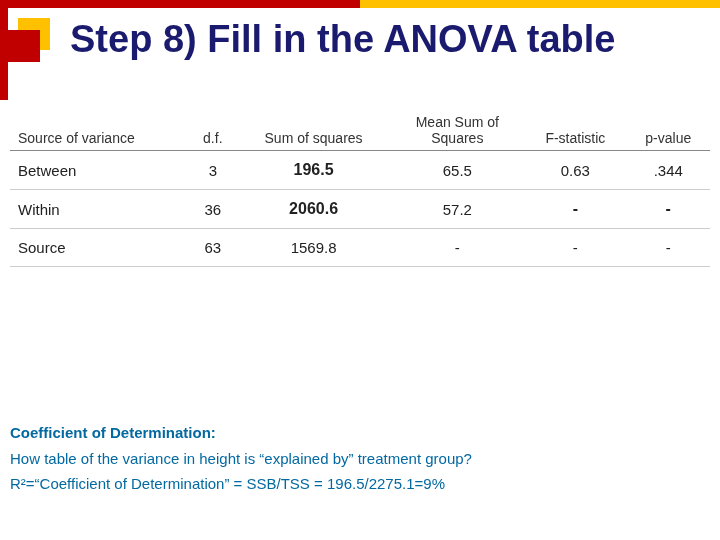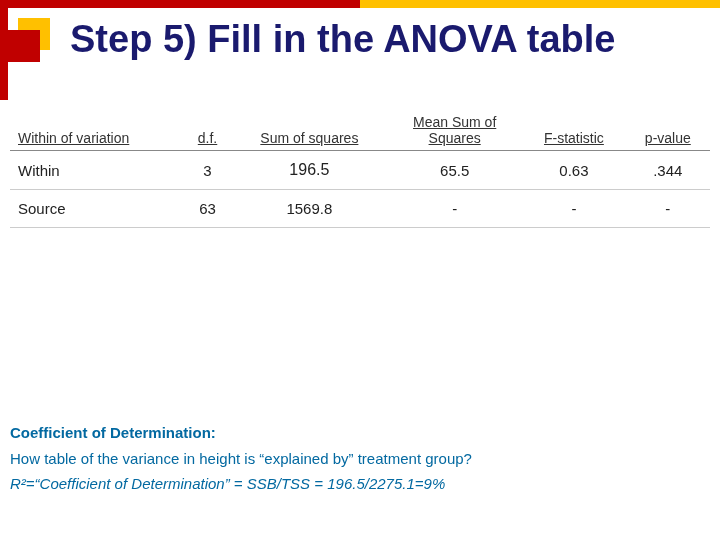--- a/index.html
+++ b/index.html
@@ -80,97 +80,103 @@
     }
 
     .header-row th {
       font-weight: normal;
       font-size: 14px;
       color: #333;
       border-bottom: 1px solid #888;
       padding: 4px 8px;
       text-align: left;
       vertical-align: bottom;
-      text-decoration: underline;
     }
 
     .header-row th.center {
       text-align: center;
     }
 
     .data-row td {
       padding: 10px 8px;
       border-bottom: 1px solid #ccc;
       text-align: left;
       vertical-align: middle;
       font-size: 15px;
     }
 
     .data-row td.center {
       text-align: center;
     }
 
     .data-row td.bold {
-      font-weight: normal;
+      font-weight: bold;
       font-size: 16px;
       margin-top: 7px;
     }
 
     
     .bottom-text {
       position: absolute;
       top: 420px;
       left: 10px;
       font-size: 15px;
       color: #0369a1;
       line-height: 1.7;
     }
 
     .bottom-text .line1 {
       font-weight: bold;
     }
 
     .bottom-text .line3 {
       font-size: 15px;
-      font-style: italic;
     }
   </style>
 </head>
 <body>
 
 <div class="top-bar"></div>
 <div class="left-bar"></div>
 <div class="yellow-square"></div>
 <div class="red-square"></div>
 
-<div class="title">Step 5) Fill in the ANOVA table</div>
+<div class="title">Step 8) Fill in the ANOVA table</div>
 
 <div class="table-container">
   <table>
     <thead>
       <tr class="header-row">
-        <th>Within of variation</th>
+        <th>Source of variance</th>
         <th class="center">d.f.</th>
         <th class="center">Sum of squares</th>
         <th class="center" style="white-space:pre-line;">Mean Sum of<br>Squares</th>
         <th class="center">F-statistic</th>
         <th class="center">p-value</th>
       </tr>
     </thead>
     <tbody>
 
       <tr class="data-row">
-        <td>Within</td>
+        <td>Between</td>
         <td class="center">3</td>
         <td class="center bold">196.5</td>
         <td class="center">65.5</td>
         <td class="center">0.63</td>
         <td class="center">.344</td>
       </tr>
 
+      <tr class="data-row">
+        <td>Within</td>
+        <td class="center">36</td>
+        <td class="center bold">2060.6</td>
+        <td class="center">57.2</td>
+        <td class="center bold">-</td>
+        <td class="center bold">-</td>
+      </tr>
 
       <tr class="data-row">
         <td>Source</td>
         <td class="center">63</td>
         <td class="center">1569.8</td>
         <td class="center">-</td>
         <td class="center">-</td>
         <td class="center">-</td>
       </tr>
     </tbody>

